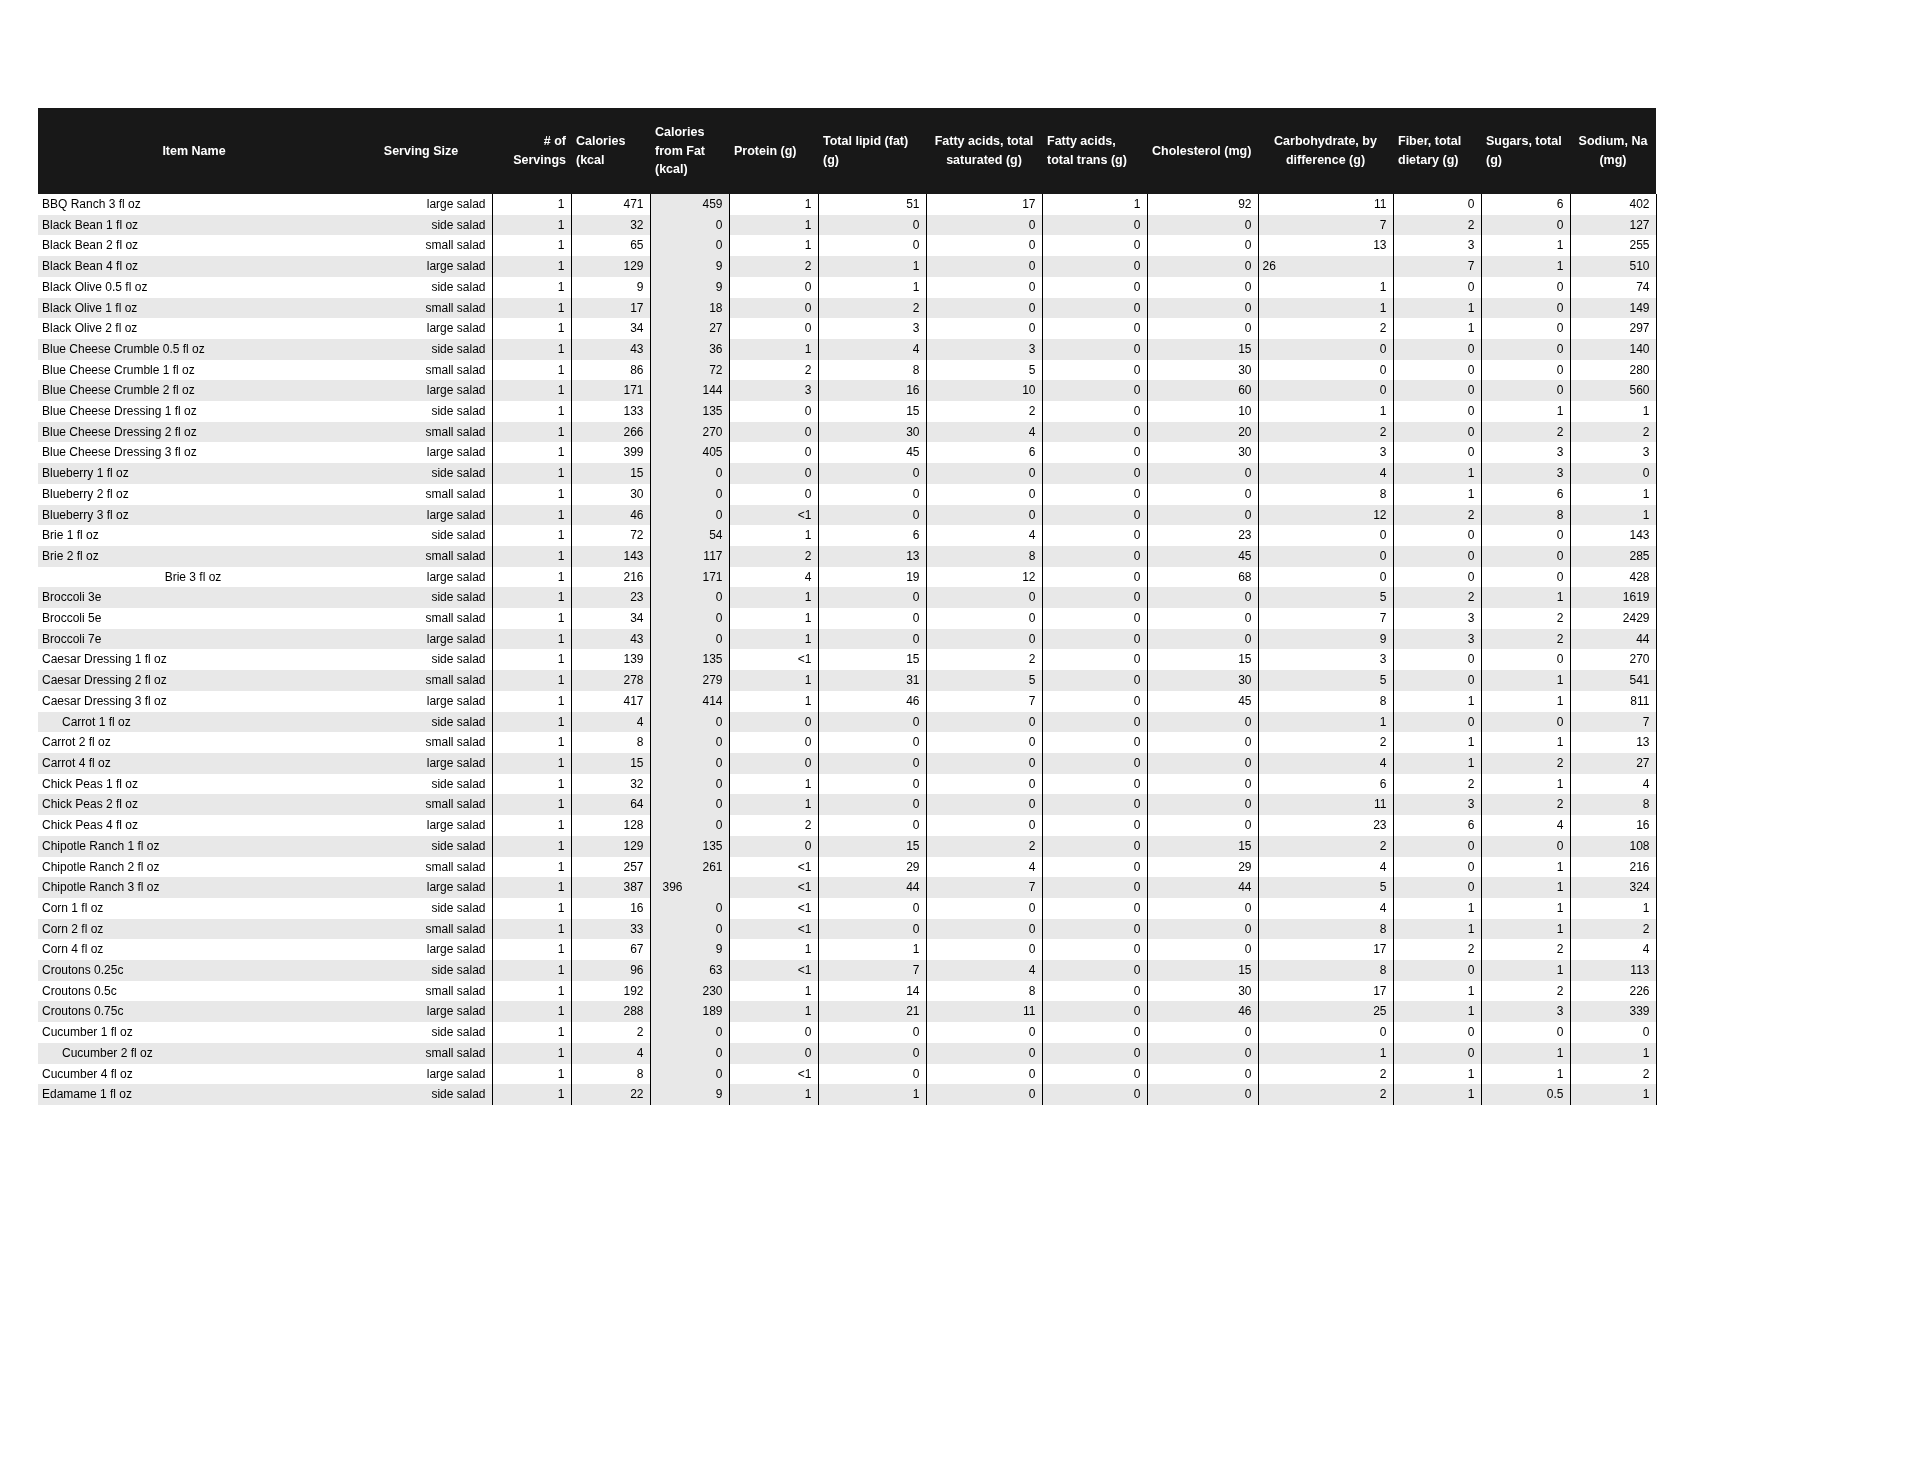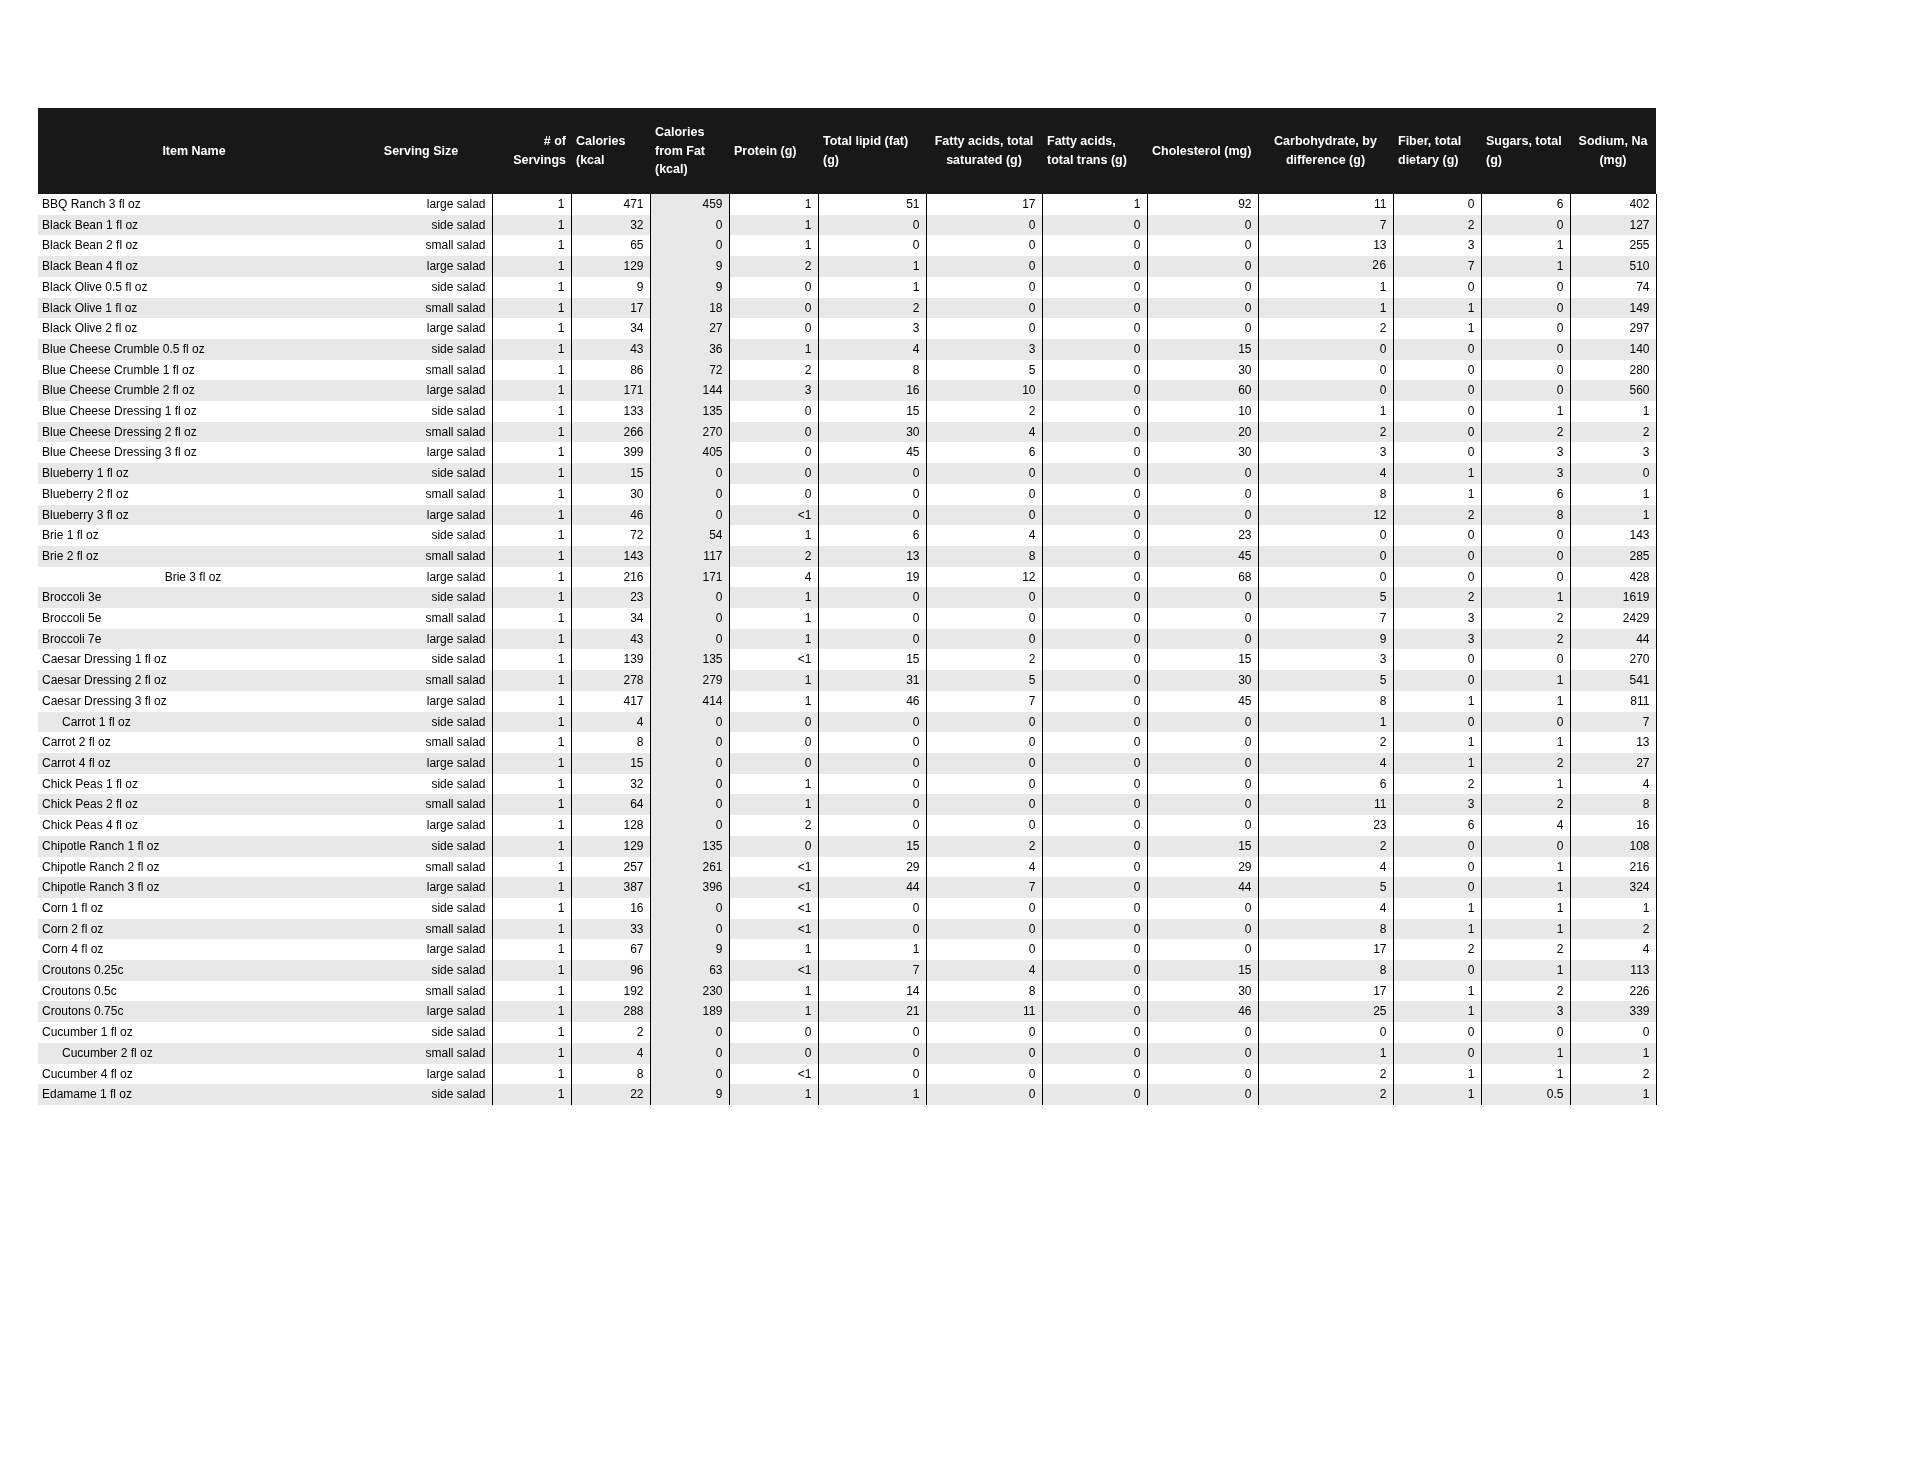--- a/index.html
+++ b/index.html
@@ -130,21 +130,21 @@
           <td style="text-align: left;">Black Bean 4 fl oz</td>
           <td style="text-align: right;">large salad</td>
           <td style="text-align: right;">1</td>
           <td style="text-align: right;">129</td>
           <td class="shaded" style="text-align: right;">9</td>
           <td style="text-align: right;">2</td>
           <td style="text-align: right;">1</td>
           <td style="text-align: right;">0</td>
           <td style="text-align: right;">0</td>
           <td style="text-align: right;">0</td>
-          <td style="text-align: right; font-family: Liberation Mono, monospace;">26</td>
+          <td style="">26</td>
           <td style="text-align: right;">7</td>
           <td style="text-align: right;">1</td>
           <td style="text-align: right;">510</td>
         </tr>
         <tr>
           <td style="text-align: left;">Black Olive 0.5 fl oz</td>
           <td style="text-align: right;">side salad</td>
           <td style="text-align: right;">1</td>
           <td style="text-align: right;">9</td>
           <td class="shaded" style="text-align: right;">9</td>
@@ -604,21 +604,21 @@
           <td style="text-align: right;">4</td>
           <td style="text-align: right;">0</td>
           <td style="text-align: right;">1</td>
           <td style="text-align: right;">216</td>
         </tr>
         <tr class="alt">
           <td style="text-align: left;">Chipotle Ranch 3 fl oz</td>
           <td style="text-align: right;">large salad</td>
           <td style="text-align: right;">1</td>
           <td style="text-align: right;">387</td>
-          <td class="shaded" style="text-align: right; padding-left: 12px;">396</td>
+          <td class="shaded" style=" padding-left: 12px;">396</td>
           <td style="text-align: right;">&lt;1</td>
           <td style="text-align: right;">44</td>
           <td style="text-align: right;">7</td>
           <td style="text-align: right;">0</td>
           <td style="text-align: right;">44</td>
           <td style="text-align: right;">5</td>
           <td style="text-align: right;">0</td>
           <td style="text-align: right;">1</td>
           <td style="text-align: right;">324</td>
         </tr>

